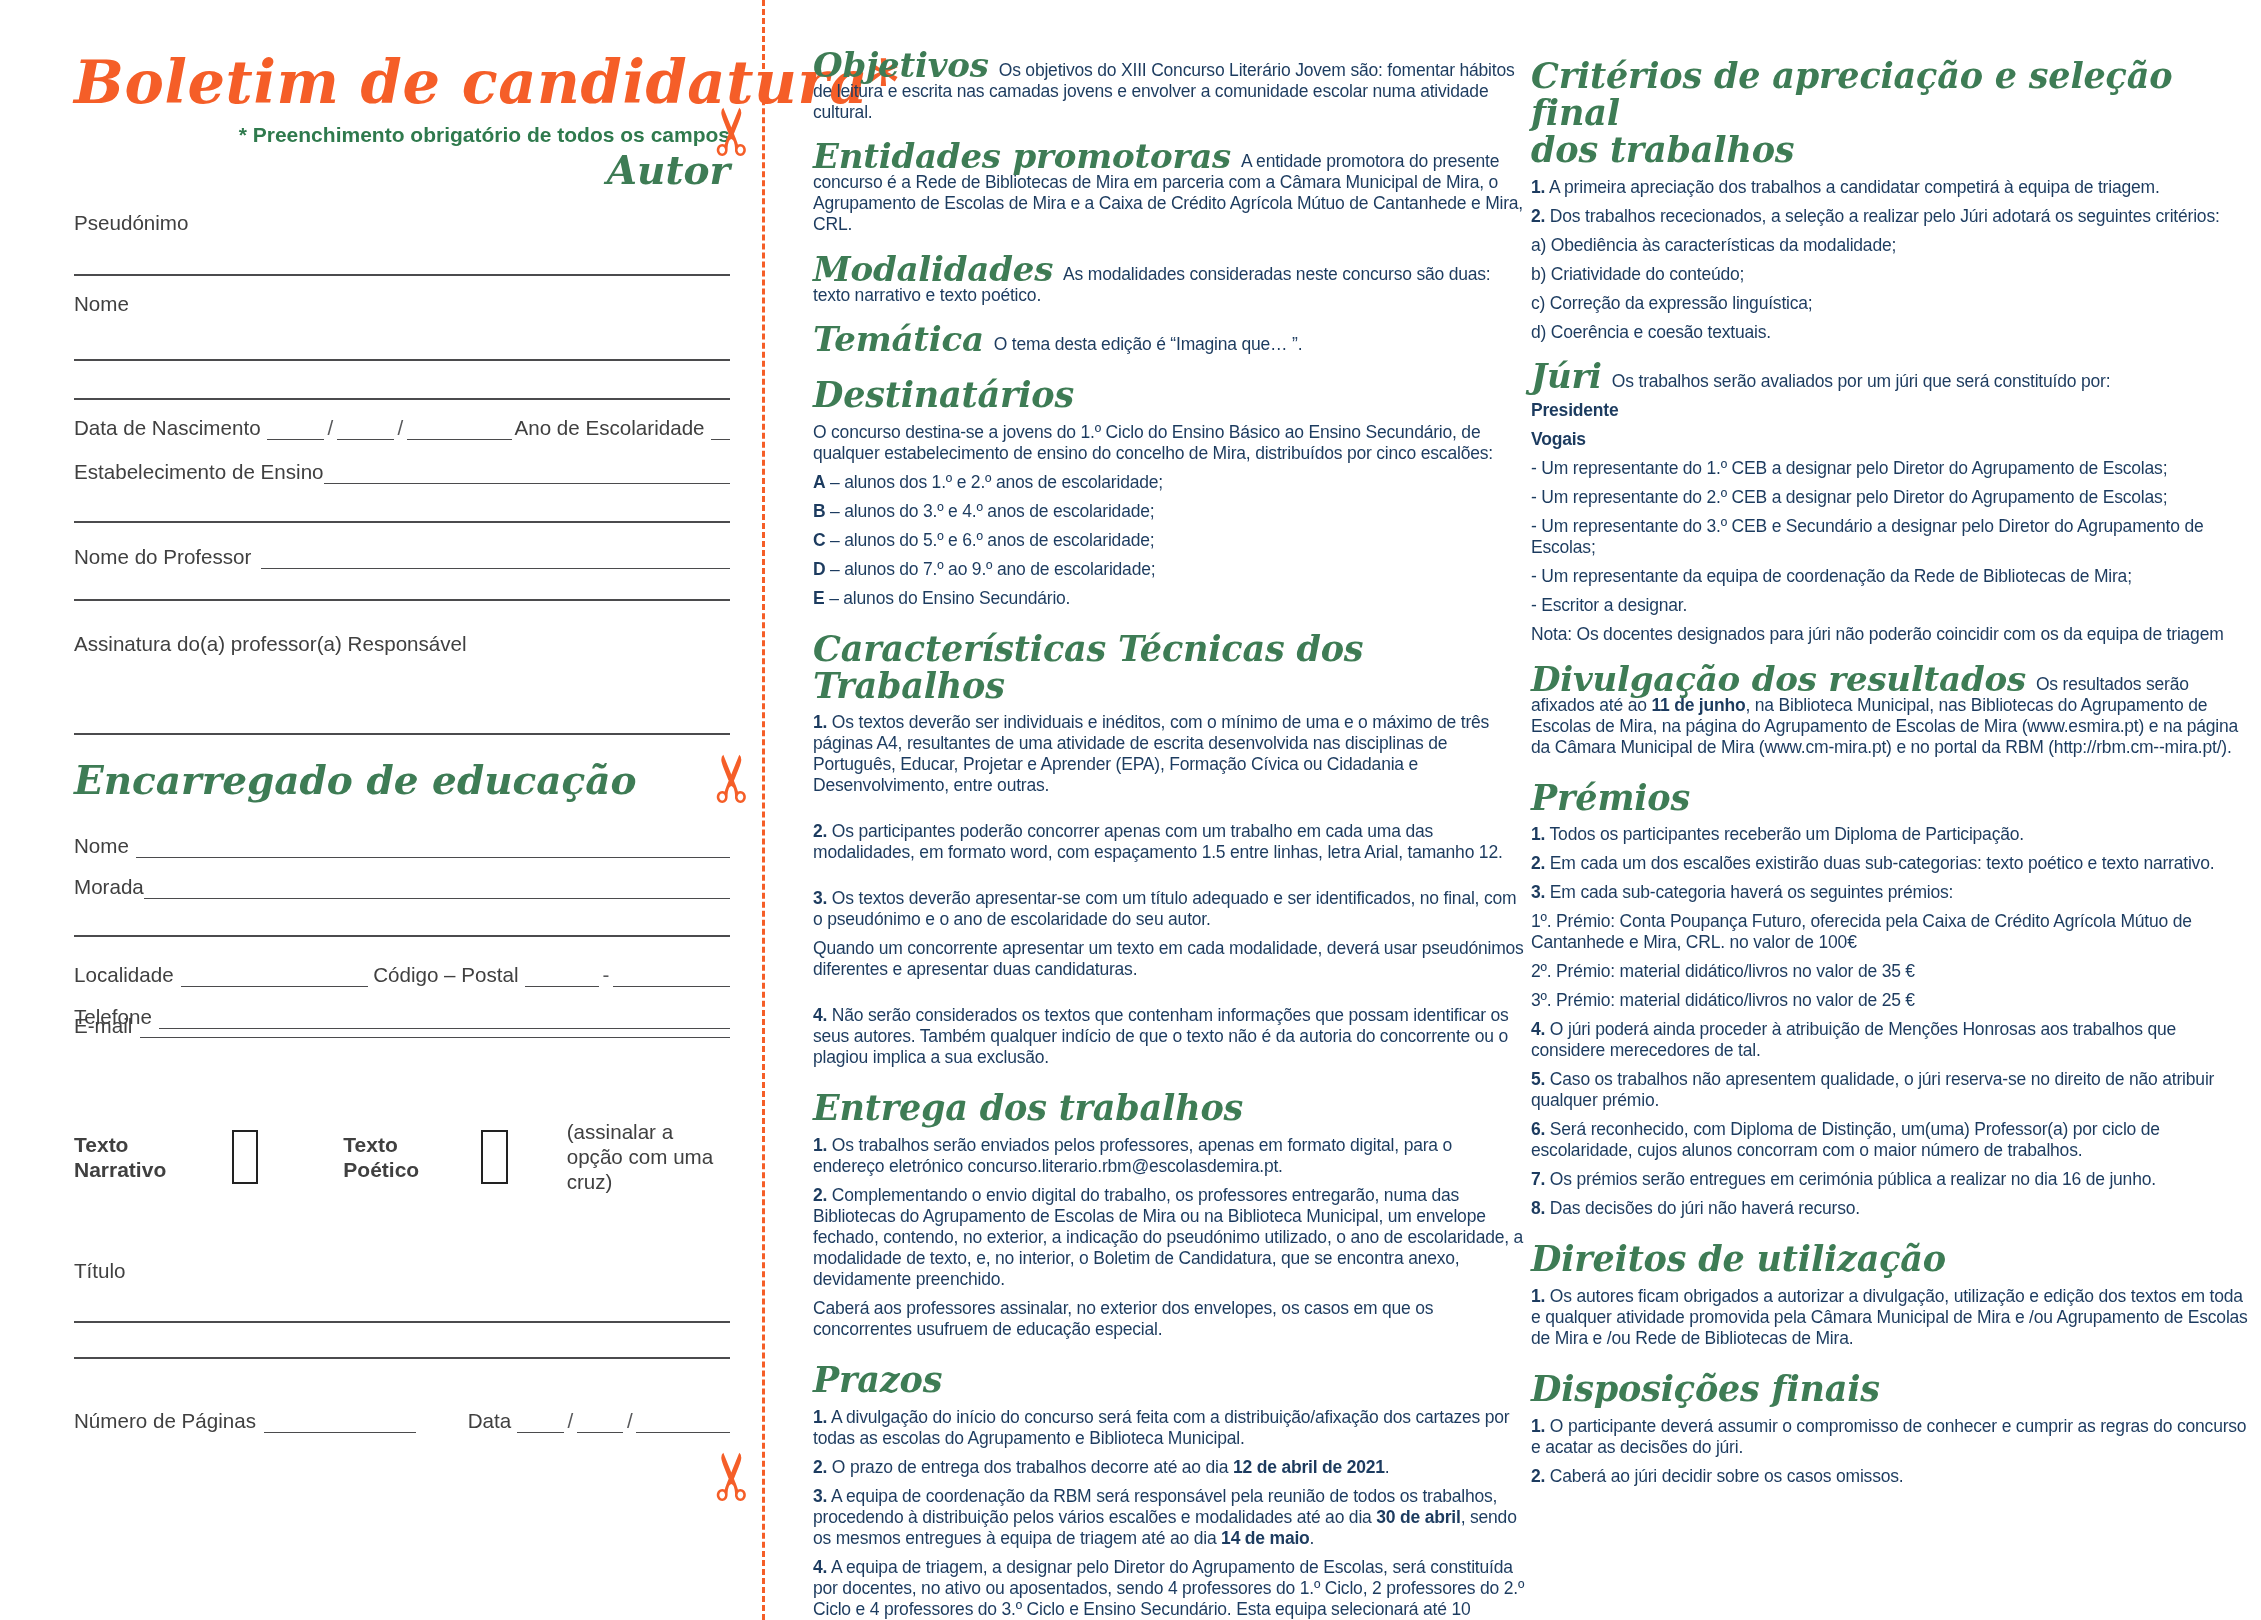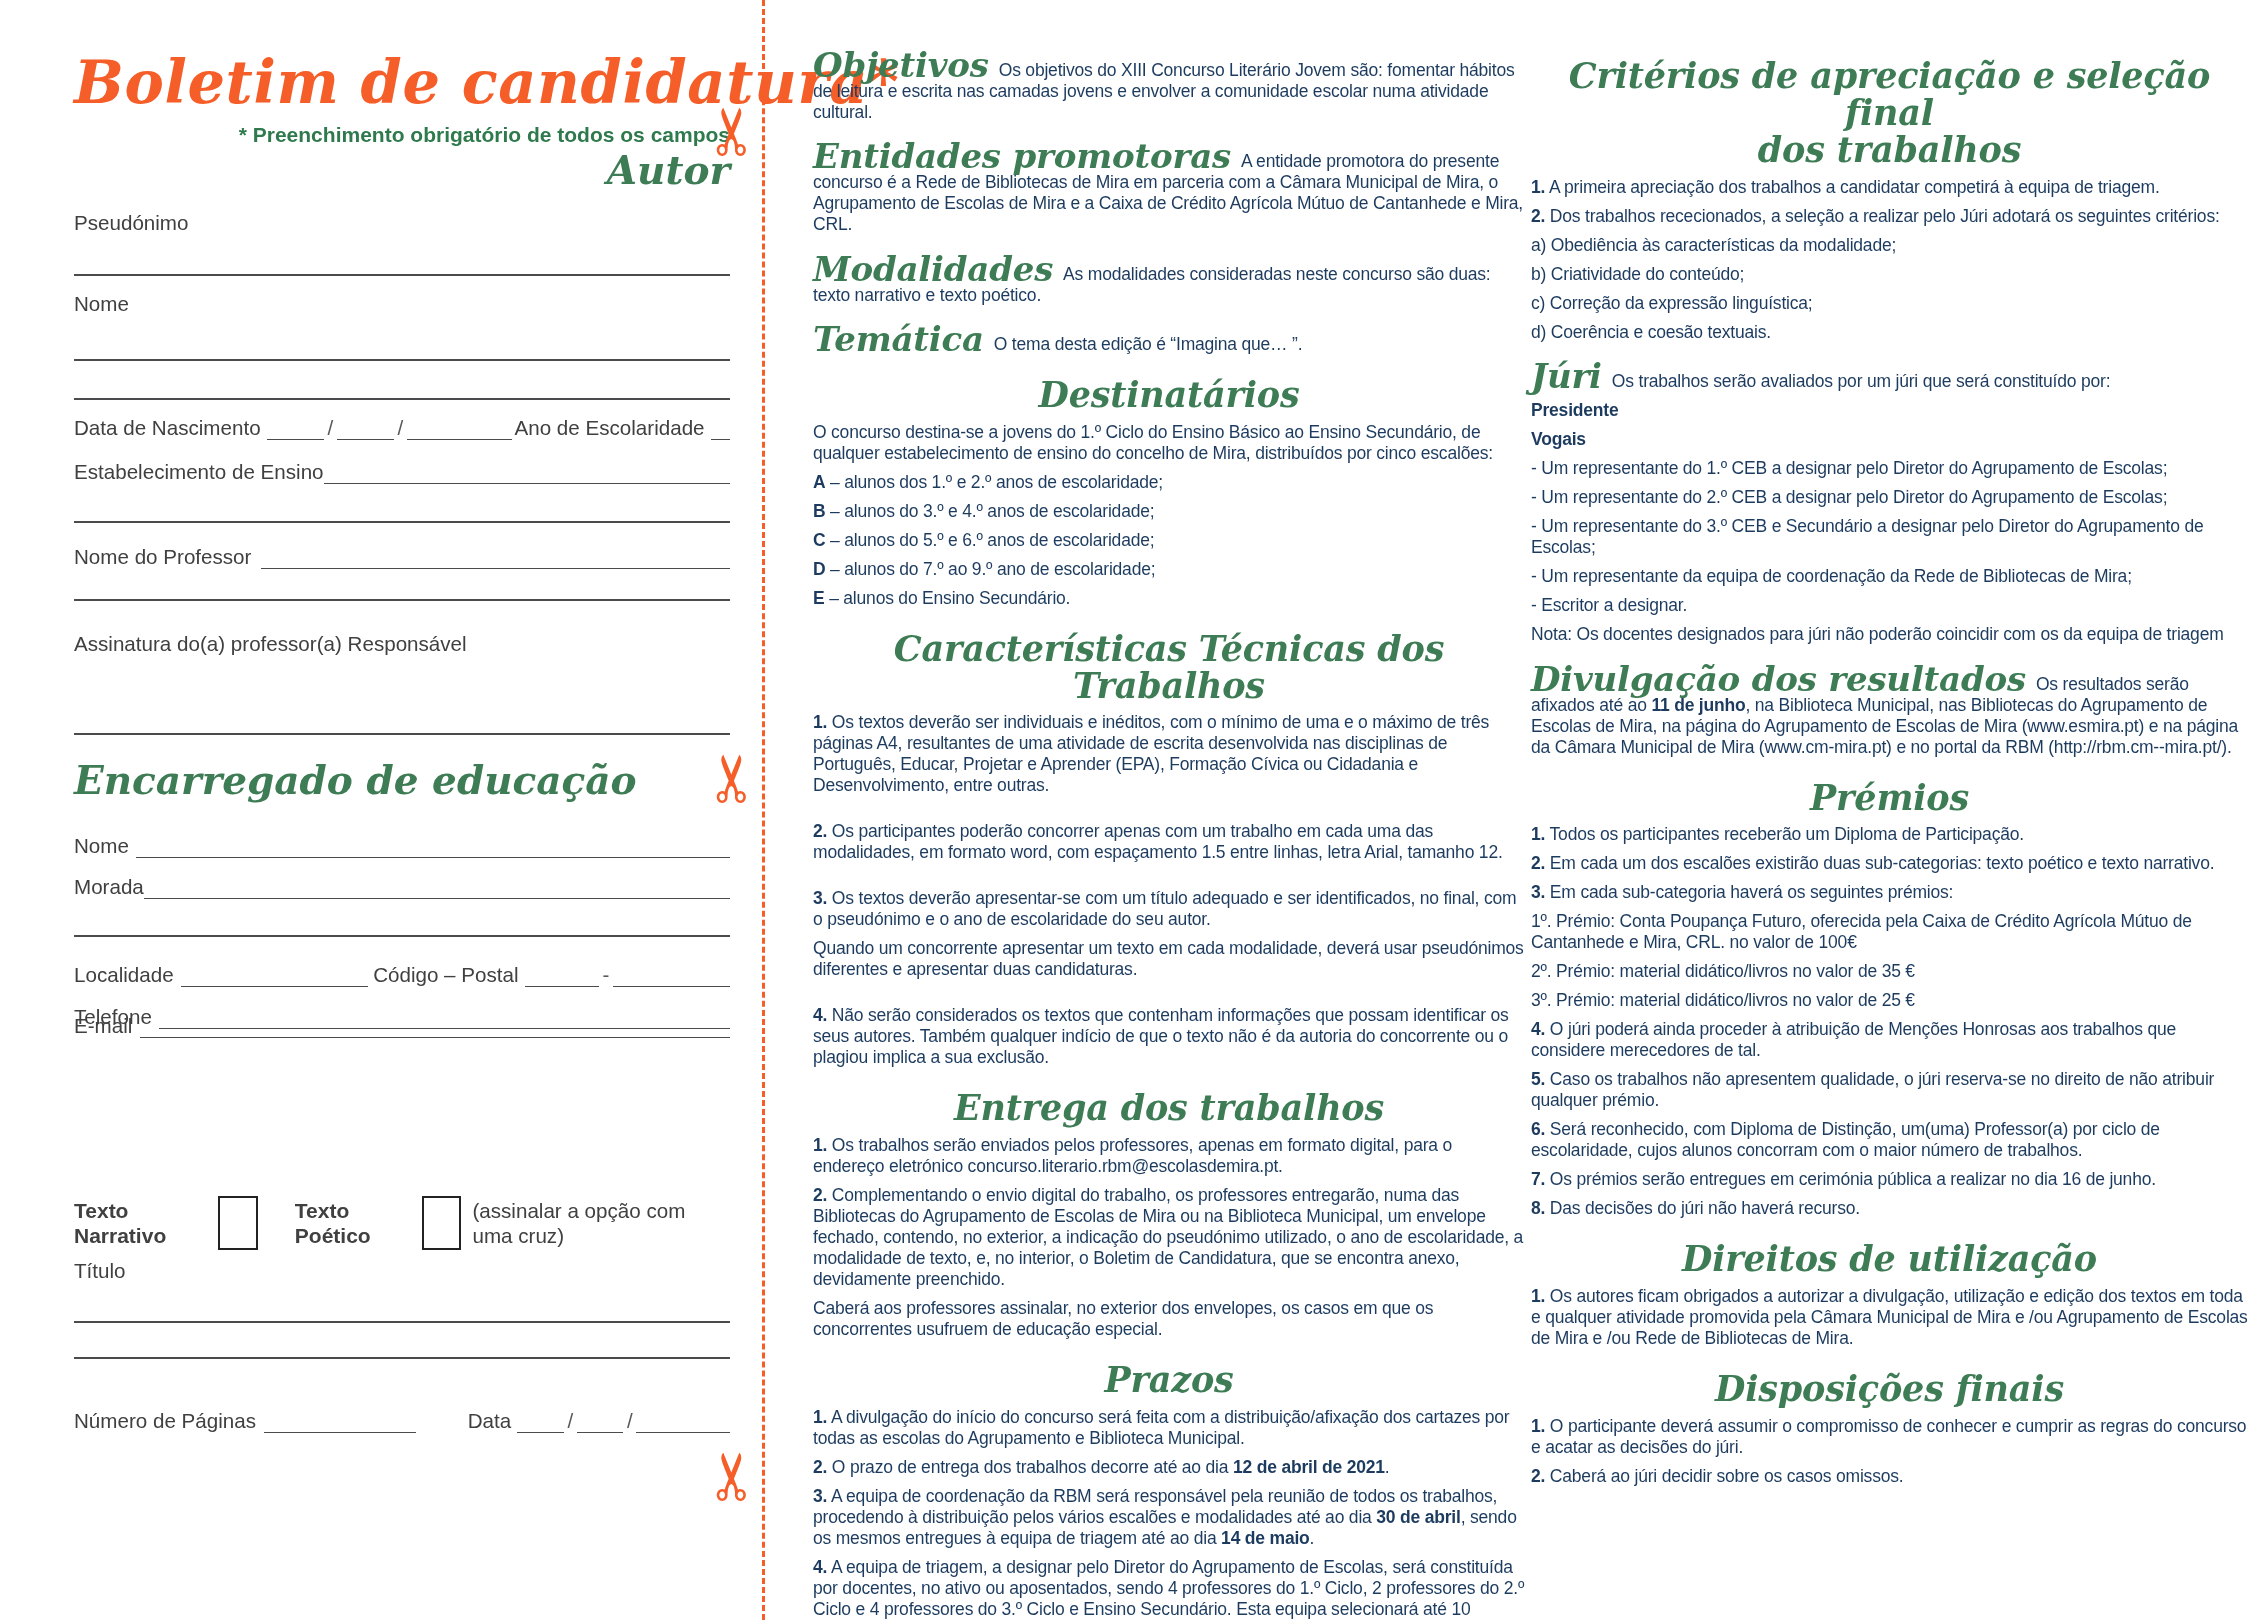--- a/index.html
+++ b/index.html
@@ -84,21 +84,21 @@
   #rules-right  { left:1531px; top:57px;  width:717px; }
 
   .rule-section { margin-bottom:21px; }
   .rule-section.inline { padding-top:7.5px; }
 
   .script-heading {
     font-family:"DejaVu Serif", serif;
     font-style:italic; font-weight:700;
     color:#3E7C55;
   }
-  .script-heading.block { font-size:35px; line-height:37px; margin:0 0 8.7px 0;text-align:center; }
+  .script-heading.block { font-size:35px; line-height:37px; margin:0 0 8.7px 0; }
   .script-heading.inline { font-size:34px; line-height:0; margin-right:10px; vertical-align:-1.2px; }
 
   .rule-par { margin-top:8px; }
   .rule-par.first { margin-top:0; }
   .rule-par.gap { margin-top:25px; }
   .rule-par strong { font-weight:700; }
 </style>
 </head>
 <body>
 
@@ -170,21 +170,21 @@
     <div class="f-abs f-row" style="top:1004px;">
       <span class="f-label">Telefone</span>
       <span class="blank fill" style="margin-left:7.5px;"></span>
     </div>
 
     <div class="f-abs f-row" style="top:1013px;">
       <span class="f-label">E-mail</span>
       <span class="blank fill" style="margin-left:7.5px;"></span>
     </div>
 
-    <div class="f-abs cbx-row" style="top:1196px;">
+    <div class="f-abs cbx-row" style="top:1119px;gap:48px;">
       <span class="f-label bold">Texto Narrativo</span>
       <span class="cbx" style="margin-left:17.5px;"></span>
       <span class="f-label bold" style="margin-left:37px;">Texto Poético</span>
       <span class="cbx" style="margin-left:13.7px;"></span>
       <span class="f-label" style="margin-left:11.2px;">(assinalar a opção com uma cruz)</span>
     </div>
 
     <div class="f-abs f-label" style="top:1258px;">Título</div>
     <div class="f-abs hline" style="top:1321px;"></div>
     <div class="f-abs hline" style="top:1357px;"></div>

